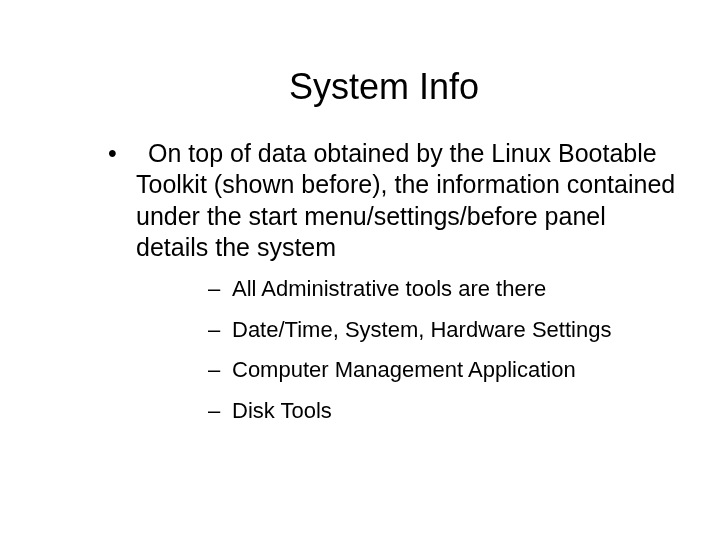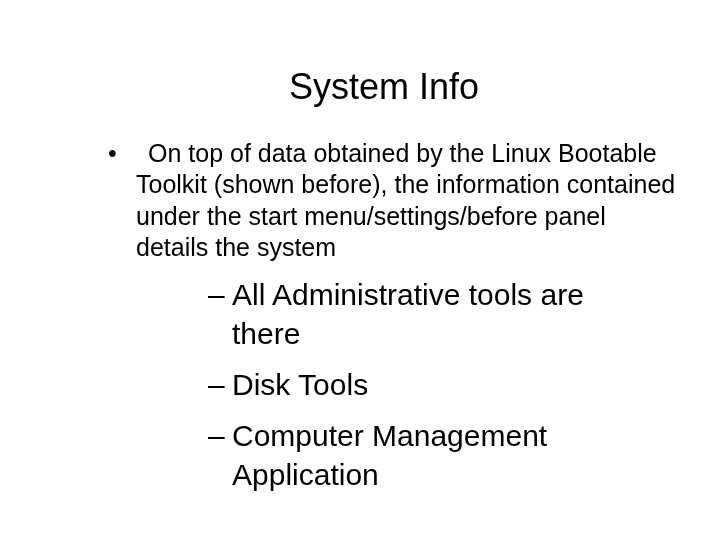--- a/index.html
+++ b/index.html
@@ -38,21 +38,21 @@
       left: 0;
       top: 0;
       font-size: 25px;
     }
     .sub-list {
       list-style: none;
       padding-left: 48px;
       margin-top: 6px;
     }
     .sub-bullet {
-      font-size: 30px;
+      font-size: 22px;
       line-height: 1.3;
       position: relative;
       padding-left: 24px;
     }
     .sub-bullet::before {
       content: "–";
       position: absolute;
       left: 0;
       top: 0;
     }
@@ -60,17 +60,18 @@
 </head>
 <body>
 
 <h1 class="slide-title">System Info</h1>
 
 <ul class="main-list">
   <li class="main-bullet">
     <span>On top of data obtained by the Linux Bootable Toolkit (shown before), the information contained under the start menu/settings/before panel details the system</span>
     <ul class="sub-list">
       <li class="sub-bullet">All Administrative tools are there</li>
+      <li class="sub-bullet">Date/Time, System, Hardware Settings</li>
+      <li class="sub-bullet">Computer Management Application</li>
       <li class="sub-bullet">Disk Tools</li>
-      <li class="sub-bullet">Computer Management Application</li>
     </ul>
   </li>
 </ul>
 
 </body></html>

